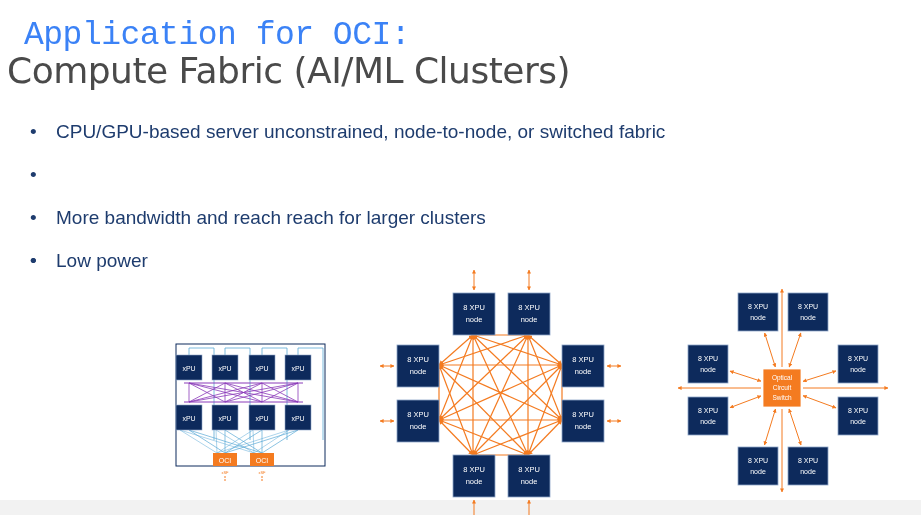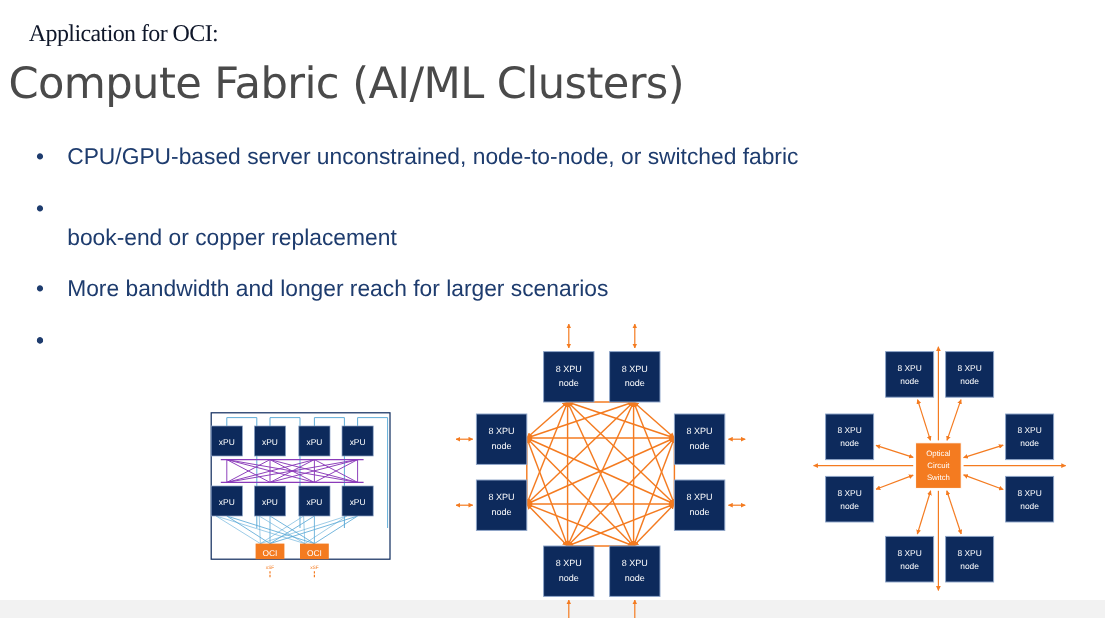--- a/index.html
+++ b/index.html
@@ -1,37 +1,37 @@
 <!DOCTYPE html>
 <html><head>
 <meta charset="utf-8">
 <style>
   html, body { margin:0; padding:0; }
   body { width:921px; height:515px; background:#ffffff; position:relative; overflow:hidden; font-family:"Liberation Sans", sans-serif; }
-  .title1 { position:absolute; left:24px; top:17px; font-size:20px; color:#0f172a; letter-spacing:-0.5px; font-family:Liberation Serif, serif; font-weight:300; }
+  .title1 { position:absolute; left:24px; top:17px; font-size:33px; color:#3b82f6; letter-spacing:-0.5px; font-family:Liberation Mono, monospace; font-weight:300; }
   .title2 { position:absolute; left:7px; top:50px; font-size:36px; color:#4a4a4a; letter-spacing:-0.5px; font-family:"DejaVu Sans", sans-serif; }
   ul.bullets { position:absolute; left:28px; top:120px; margin:0; padding:0; list-style:none; width:760px; }
   ul.bullets li { position:relative; padding-left:28px; font-size:19px; color:#1e3c6e; line-height:24px; margin-bottom:19px; font-family:"Liberation Sans", sans-serif; }
   ul.bullets li .dot { position:absolute; left:2px; top:0; color:#1e3c6e; }
   .footer { position:absolute; left:0; top:500px; width:921px; height:15px; background:#f2f2f2; }
   svg text { font-family:"Liberation Sans", sans-serif; }
   .diagram { position:absolute; left:0; top:0; }
 </style>
 </head>
 <body>
 
 <div class="title1">Application for OCI:</div>
 <div class="title2">Compute Fabric (AI/ML Clusters)</div>
 
 <ul class="bullets">
   <li><span class="dot">•</span><span>CPU/GPU-based server unconstrained, node-to-node, or switched fabric</span></li>
-  <li><span class="dot">•</span><br><span>book-end or copper replacement</span></li>
-  <li><span class="dot">•</span><span>More bandwidth and longer reach for larger scenarios</span></li>
+  <li><span class="dot">•</span><br></li>
+  <li><span class="dot">•</span><span>More bandwidth and reach reach for larger clusters</span></li>
   <li><span class="dot">•</span></li>
-  <li><span class="dot">•</span></li>
+  <li><span class="dot">•</span><span>Low power</span></li>
 </ul>
 
 <div class="footer"></div>
 
 <svg class="diagram" width="921" height="515" xmlns="http://www.w3.org/2000/svg">
   <defs>
     <marker id="arr" viewBox="0 0 10 10" refX="9" refY="5" markerWidth="4" markerHeight="4" orient="auto-start-reverse">
       <path d="M0,0 L10,5 L0,10 z" fill="#f47b20"></path>
     </marker>
   </defs>

